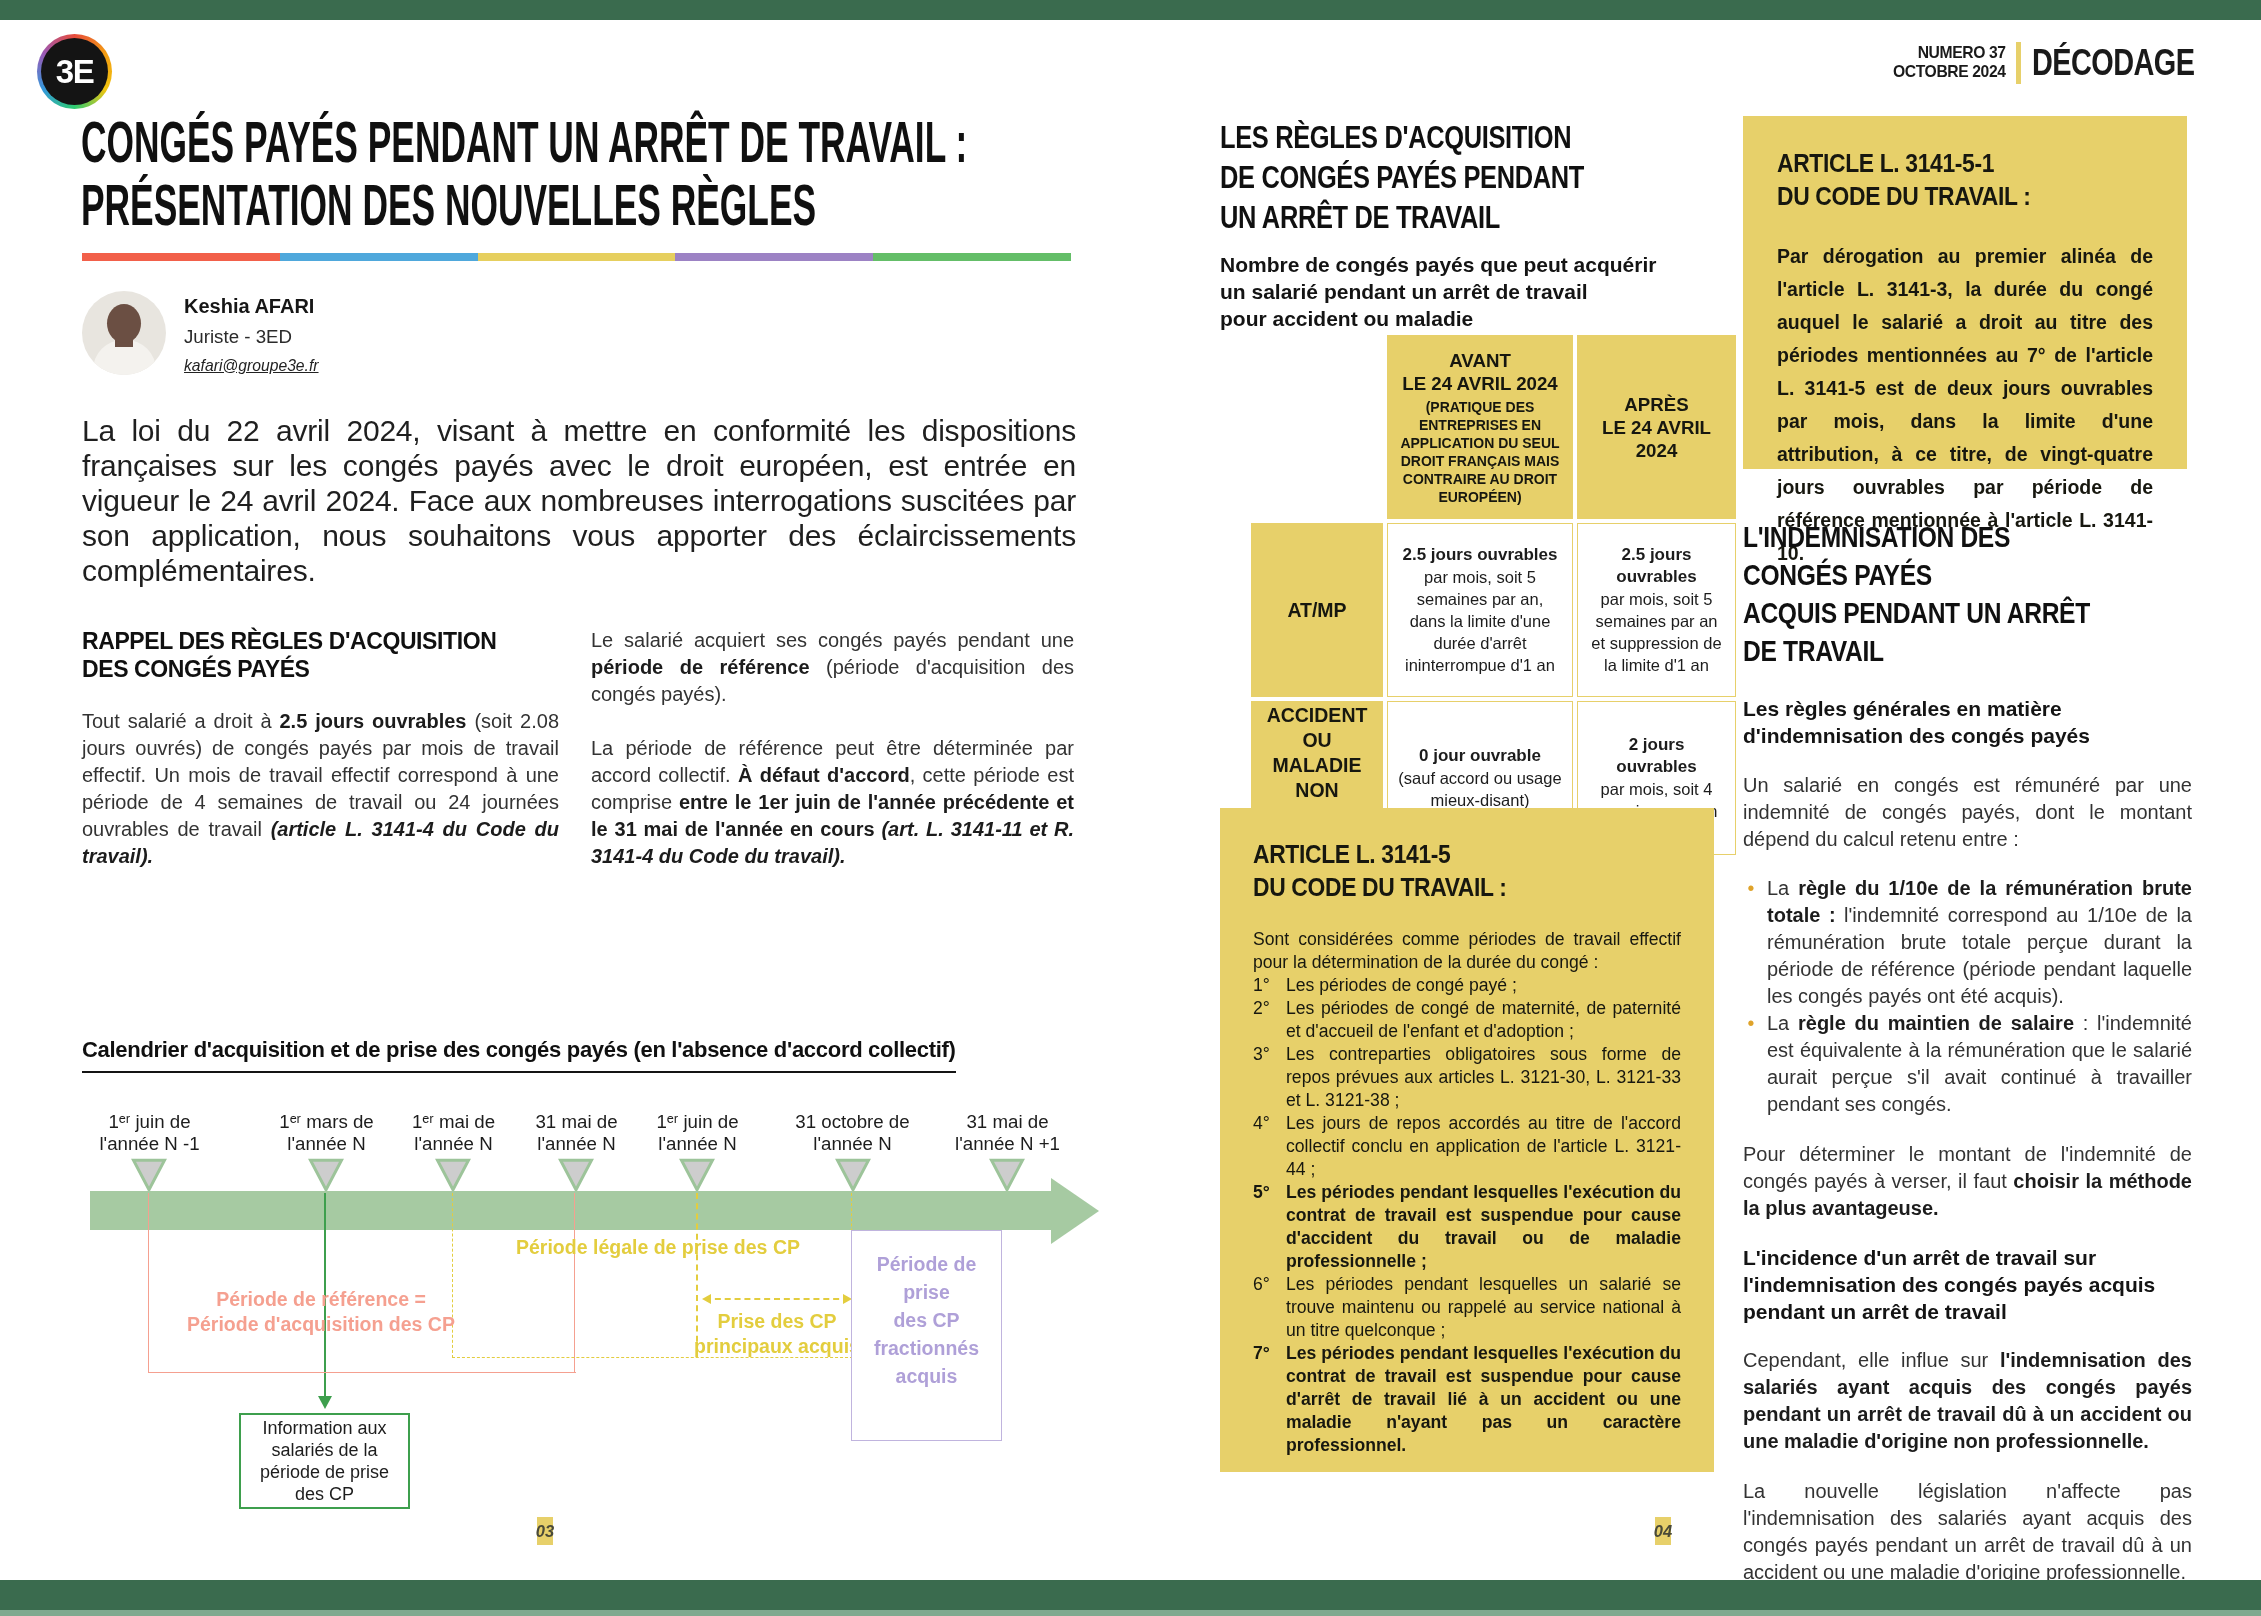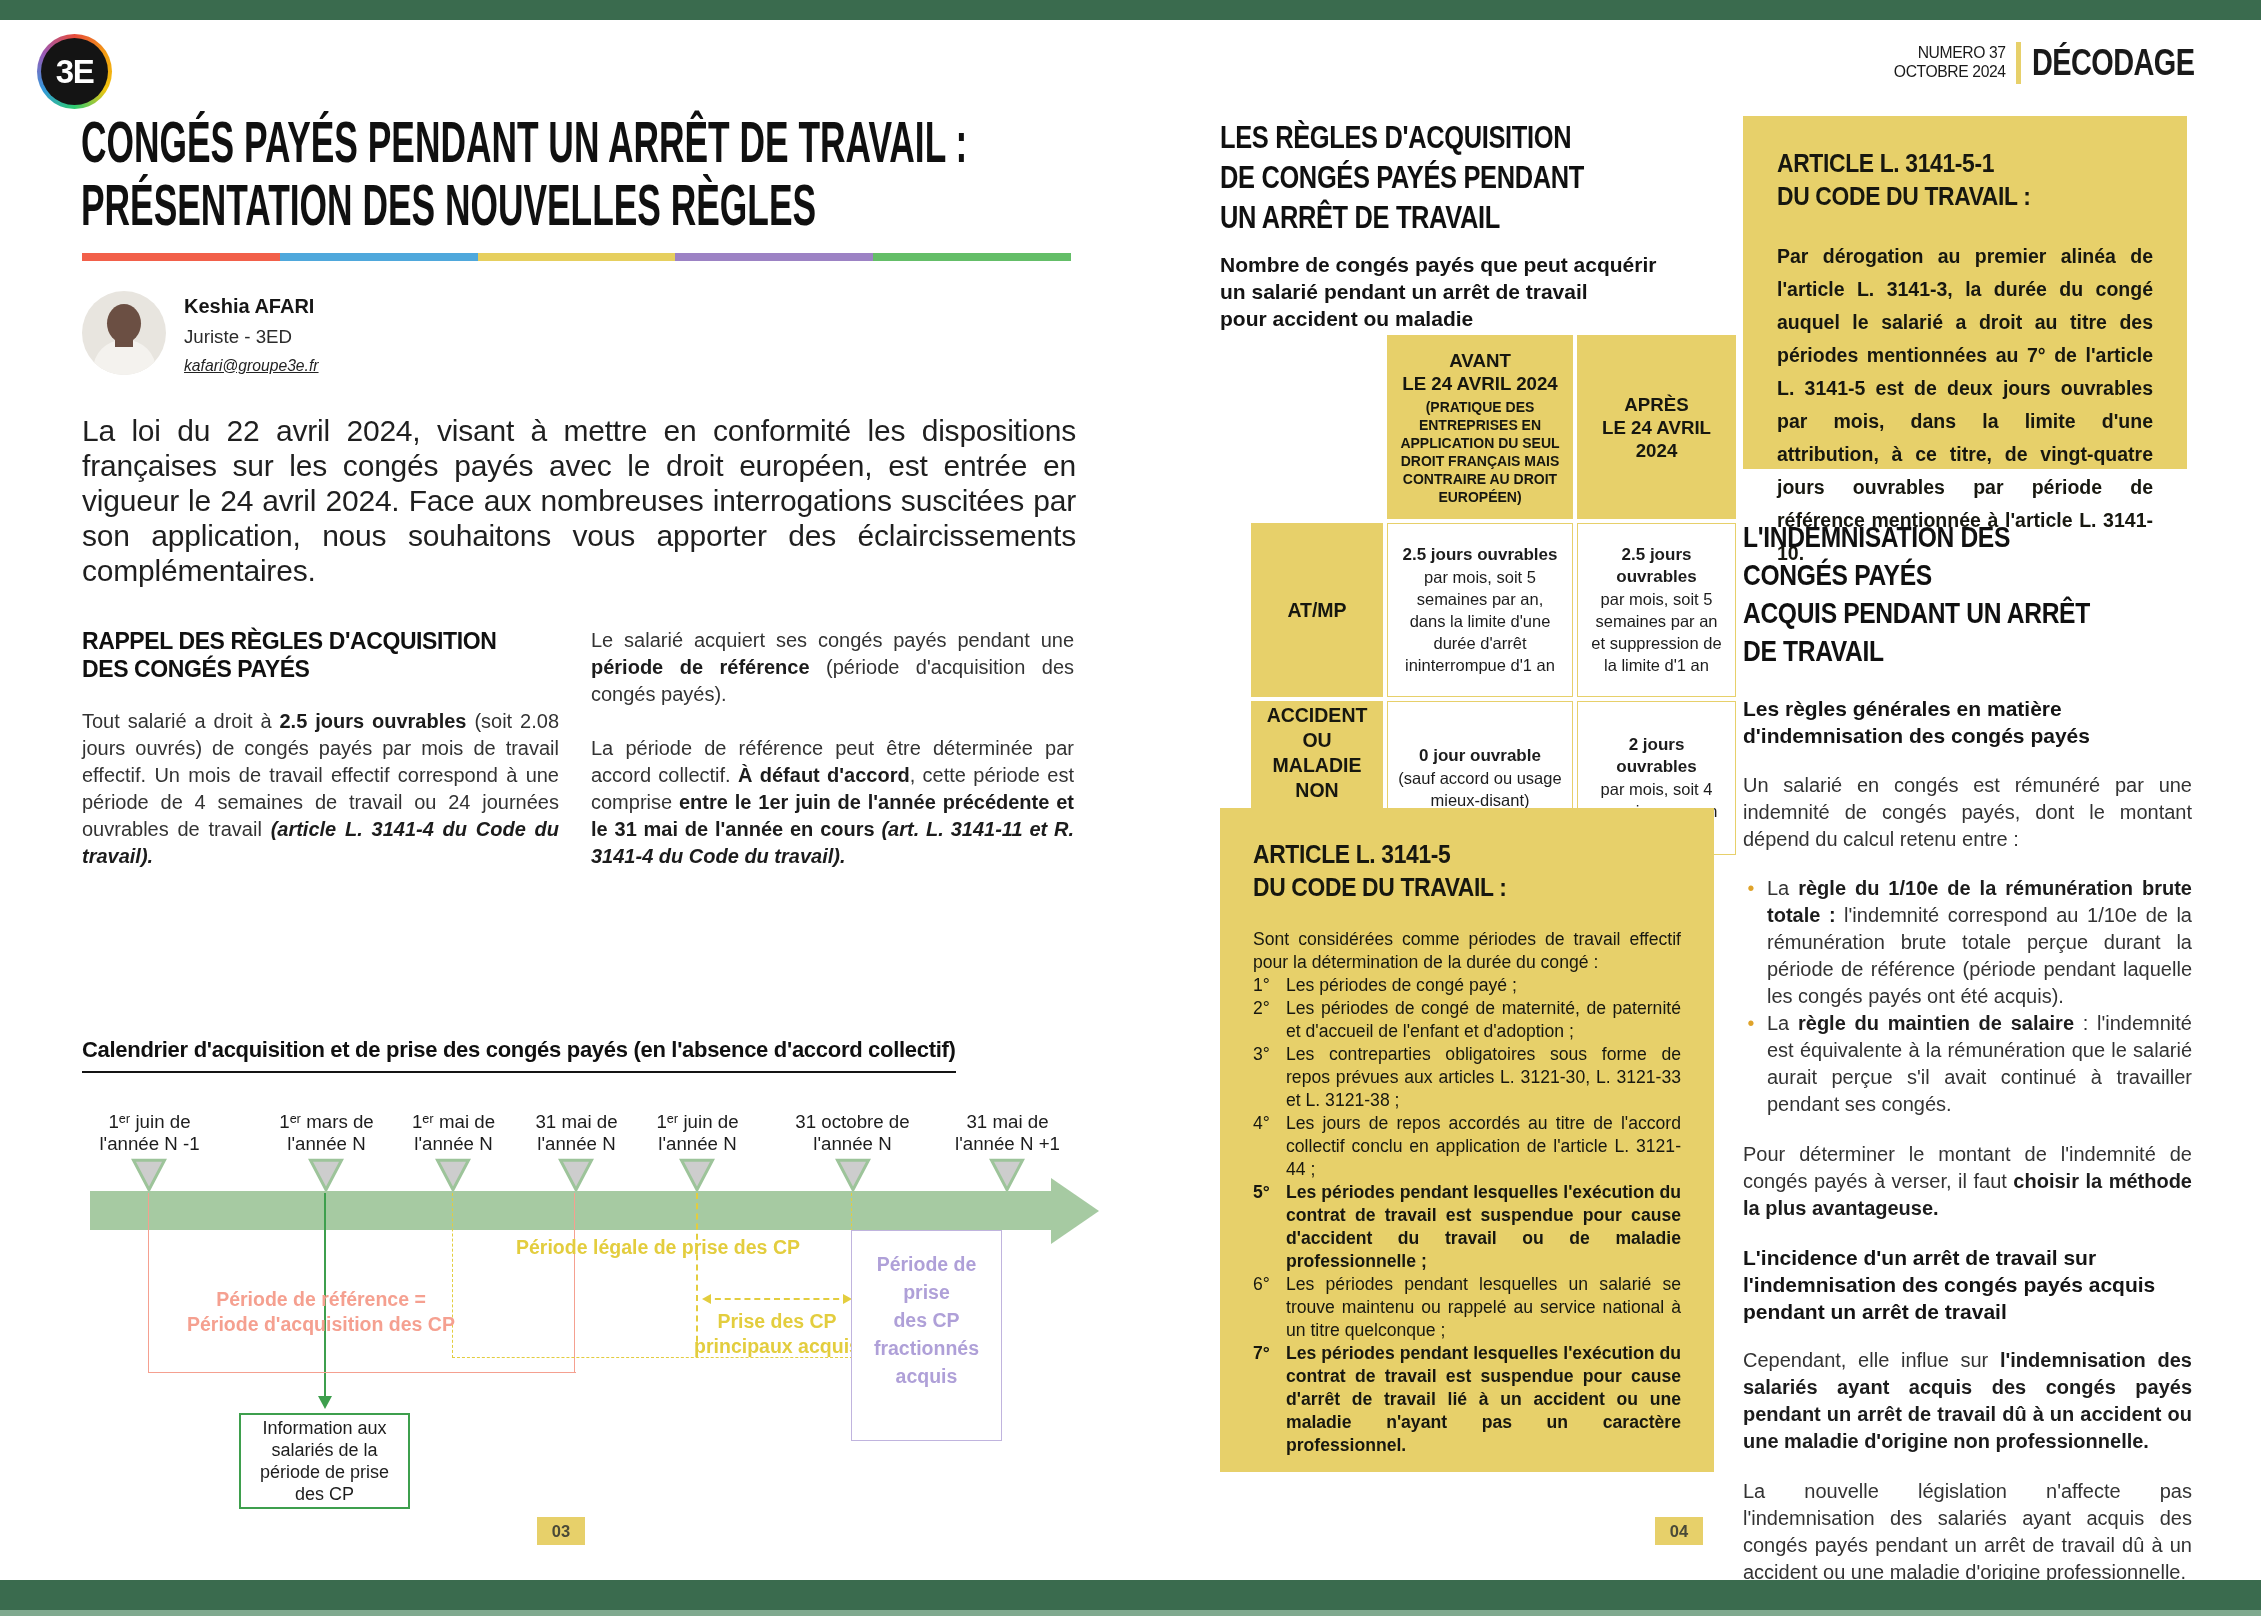--- a/index.html
+++ b/index.html
@@ -16,21 +16,21 @@
   
   .logo3e { position:absolute; left:37px; top:34px; width:75px; height:75px; border-radius:50%;
             background:conic-gradient(#e74c3c,#f39c12,#f1c40f,#2ecc71,#3498db,#9b59b6,#e74c3c);
             display:flex; align-items:center; justify-content:center; }
   .logo3e-inner { width:67px; height:67px; border-radius:50%; background:#141414; color:#fff;
             display:flex; align-items:center; justify-content:center;
             font-weight:900; font-size:33px; letter-spacing:-1.5px; }
 
   
   .masthead { position:absolute; top:42px; right:21px; display:flex; align-items:center; gap:10.5px; }
-  .issue { text-align:right; font-weight:400; font-size:15.7px; line-height:18.7px; color:#1a1a1a; letter-spacing:-0.4px; }
+  .issue { text-align:right; font-weight:700; font-size:15.7px; line-height:18.7px; color:#1a1a1a; letter-spacing:-0.4px; }
   .issue-bar { width:5.2px; height:42px; background:#E7D06A; }
   .brand { font-weight:900; font-size:37px; color:#1a1a1a; letter-spacing:-0.7px;
            display:inline-block; transform:scaleX(.78); transform-origin:left center; }
 
   
   .main-title { position:absolute; left:81px; top:111px; font-weight:900; font-size:57px;
                 line-height:63px; color:#101010; letter-spacing:0;
                 transform:scaleX(.62); transform-origin:left top; white-space:pre-line; }
   .colorbar { position:absolute; left:82px; top:253px; width:989px; height:8.2px; display:flex; }
   .colorbar span { flex:1; }
@@ -94,22 +94,22 @@
   .box-purple { position:absolute; left:769px; top:136px; width:151px; height:211px;
                 border:1.5px solid #C0B4DE; background:#fff; }
   .lb-frac { position:absolute; left:769px; top:156px; width:151px; text-align:center;
              color:#AFA0D8; font-weight:800; font-size:19.5px; line-height:28px; }
   .g-arrowhead { position:absolute; left:236px; top:302px; width:0; height:0;
                  border-left:7.5px solid transparent; border-right:7.5px solid transparent; border-top:13.5px solid #3E9F4D; }
   .box-info { position:absolute; left:157px; top:319px; width:171px; height:96px; border:2.2px solid #3E9F4D;
               display:flex; align-items:center; justify-content:center; text-align:center;
               font-size:18px; line-height:22px; color:#1d1d1d; }
 
-  .pagenum { position:absolute; top:1517px; width:48px; height:28.4px; background:#E7D06A; color:#4a4a38;
-             font-weight:700; font-size:16.5px; display:flex; align-items:center; justify-content:center; }
+  .pagenum { position:absolute; top:1517px; width:16px; height:28.4px; background:#E7D06A; color:#4a4a38;
+             font-weight:700; font-size:16.5px; display:flex; align-items:center; justify-content:center;font-style:italic; }
   .pn-l { left:537px; } .pn-r { left:1655px; }
 
   
   .cond-h { font-weight:900; color:#101010; display:inline-block; transform:scaleX(.82); transform-origin:left top;
             white-space:pre-line; letter-spacing:-0.4px; }
   .ra-heading { position:absolute; left:1220px; top:118px; font-size:31px; line-height:40px; }
   .ra-sub { position:absolute; left:1220px; top:251px; font-weight:800; font-size:21px; line-height:27px; color:#141414; white-space:pre-line; }
 
   .tbl { position:absolute; left:1251px; top:335px; display:grid;
          grid-template-columns:132px 186px 159px; grid-template-rows:184px 174px 154px; gap:4px; }

